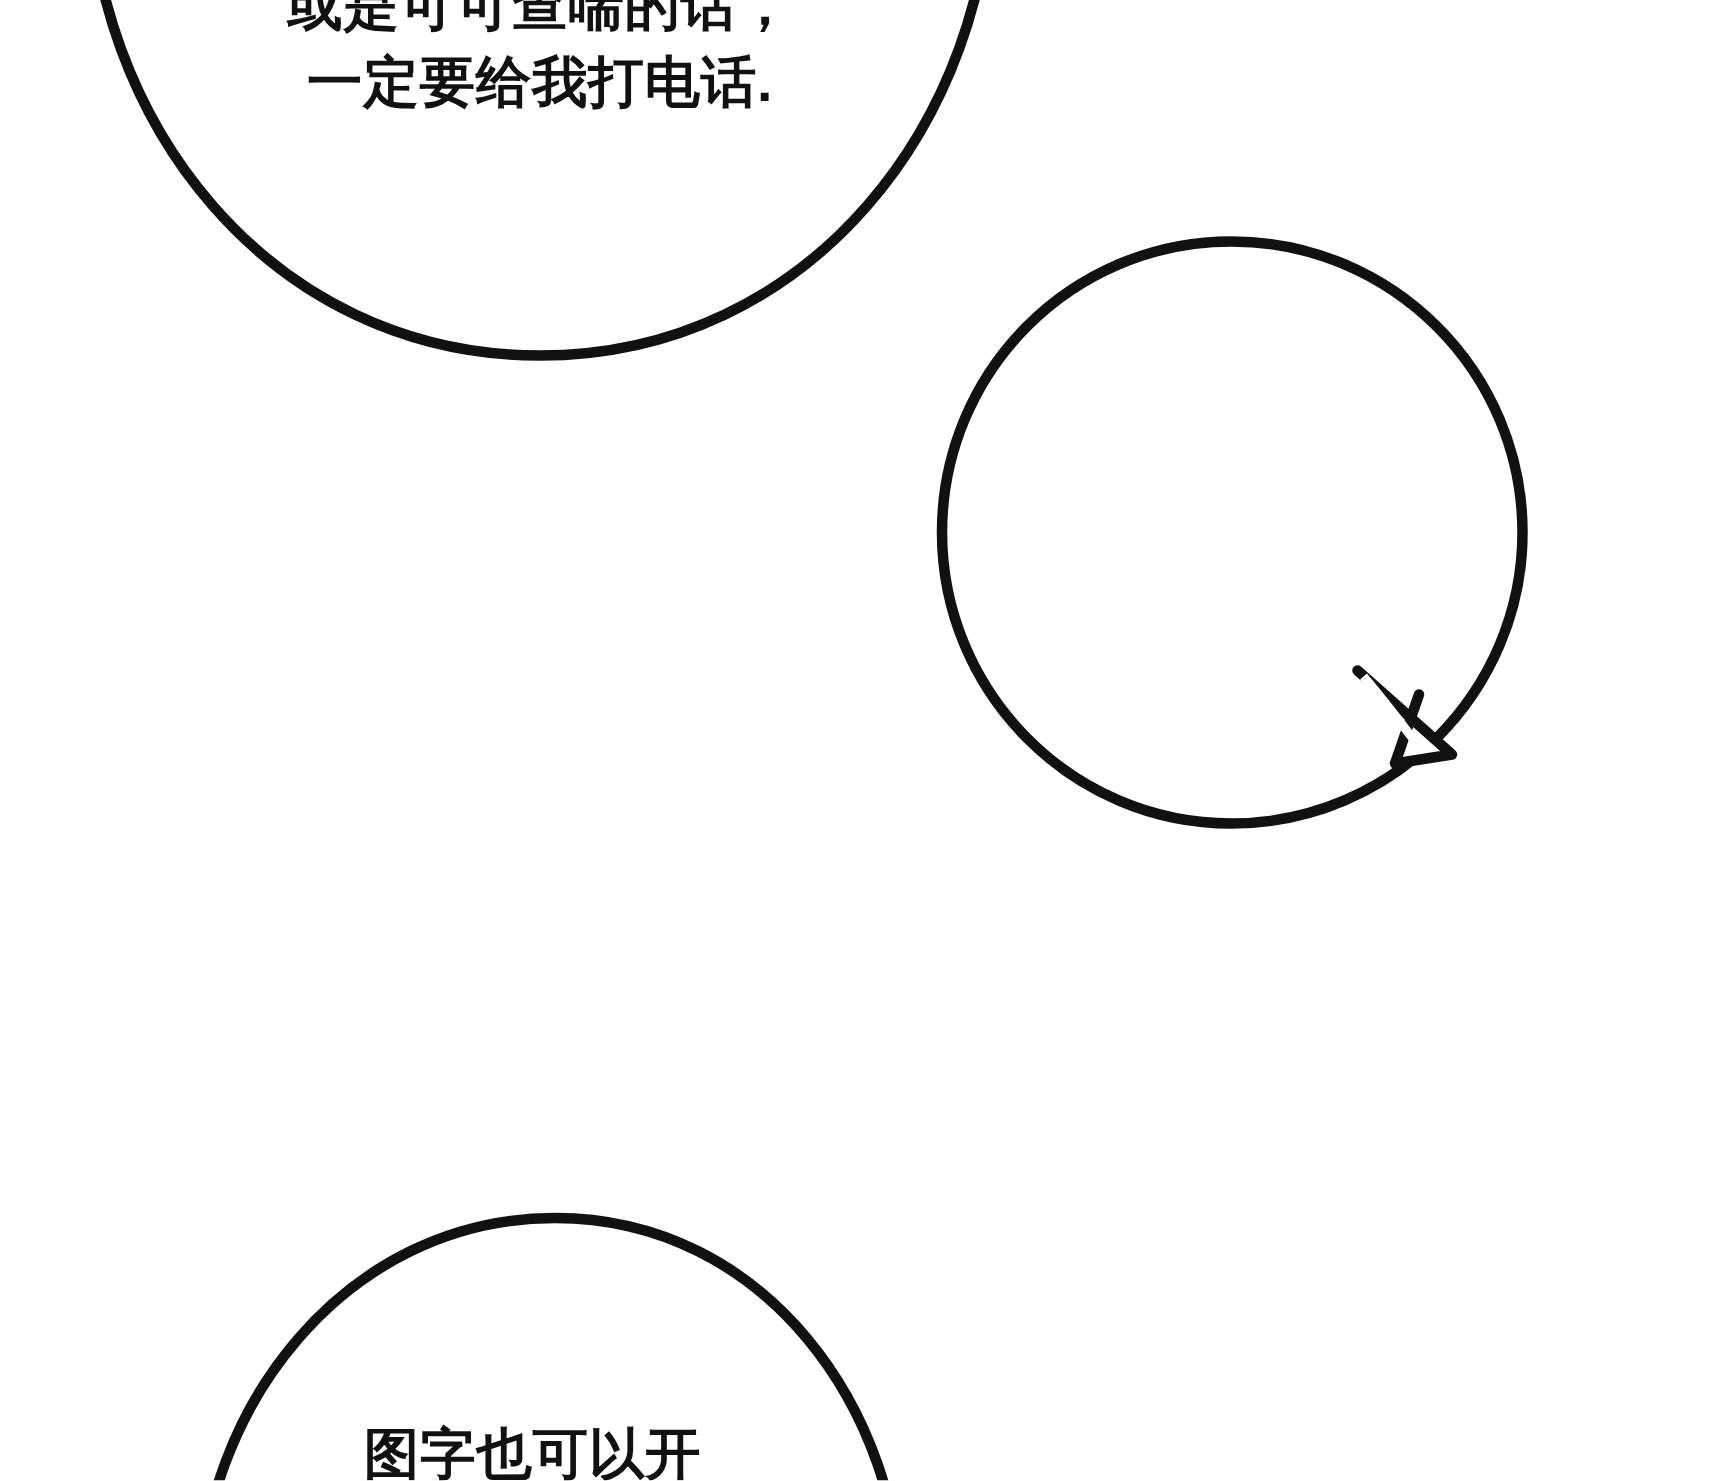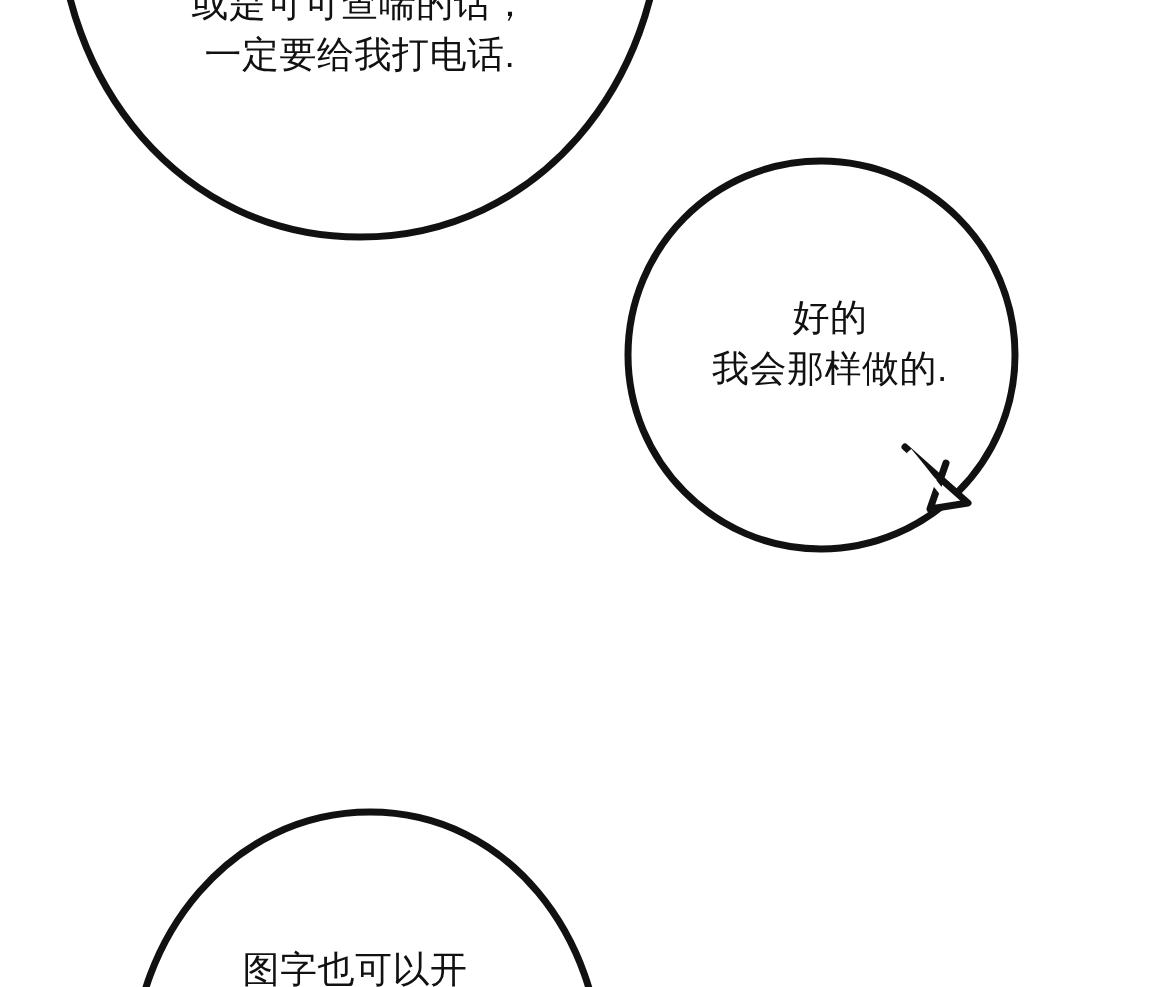--- a/index.html
+++ b/index.html
@@ -9,20 +9,21 @@
   }
   body {
     font-family: "Liberation Sans", sans-serif;
   }
   #page {
     position: relative;
     width: 1155px;
     height: 987px;
     background: #ffffff;
     overflow: hidden;
+    font-weight: bold;
   }
   .bubble-svg {
     position: absolute;
     top: 0;
     left: 0;
     width: 1155px;
     height: 987px;
     pointer-events: none;
   }
   .bubble-text {
@@ -75,18 +76,16 @@
     <path d="M 905,447 L 968,503 L 930,509 L 946,463" fill="#ffffff" stroke="#111111" stroke-width="7" stroke-linejoin="round" stroke-linecap="round"></path>
 
     <path d="M 909,451 C 925,470 937,486 944,495" fill="none" stroke="#ffffff" stroke-width="6"></path>
 
     <path d="M 133,1070 C 133,940 230,812 370,812 C 510,812 601,940 601,1070" fill="#ffffff" stroke="#111111" stroke-width="7" stroke-linecap="round"></path>
   </svg>
 
   <div class="bubble-text" id="text-bubble-top">或是可可查喘的话，
 一定要给我打电话.</div>
 
-  <div class="bubble-text" id="text-bubble-right">好的
-我会那样做的.</div>
 
   <div class="bubble-text" id="text-bubble-bottom">图字也可以开</div>
 
 </div>
 
 </body></html>

